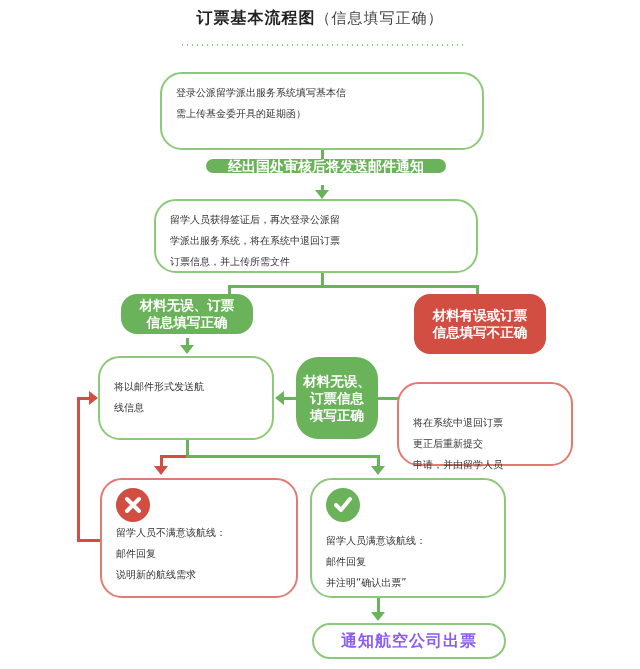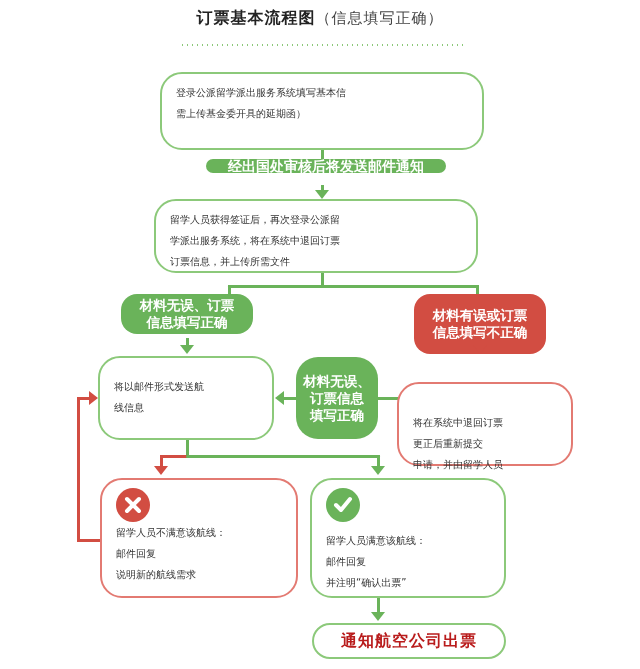--- a/index.html
+++ b/index.html
@@ -43,21 +43,21 @@
       border-left: 9px solid #d24d42;
     }
     .icon-circle {
       width: 34px; height: 34px; border-radius: 50%;
       display: flex; align-items: center; justify-content: center;
     }
     .icon-circle.red { background: #d24d42; }
     .icon-circle.green { background: #6ab35a; }
     .final-box {
       border: 2px solid #8cc97a; border-radius: 20px; background: #fff;
-      font-size: 16px; font-weight: bold; color: #b91c1c; text-align: center;
+      font-size: 16px; font-weight: bold; color: #8b5cf6; text-align: center;
       display: flex; align-items: center; justify-content: center; letter-spacing: 1px;
     }
   </style>
 </head>
 <body>
 
 <div class="abs title-wrap">
   <span class="title-main">订票基本流程图</span><span class="title-sub">（信息填写正确）</span>
 </div>
 <div class="abs title-dots"></div>

